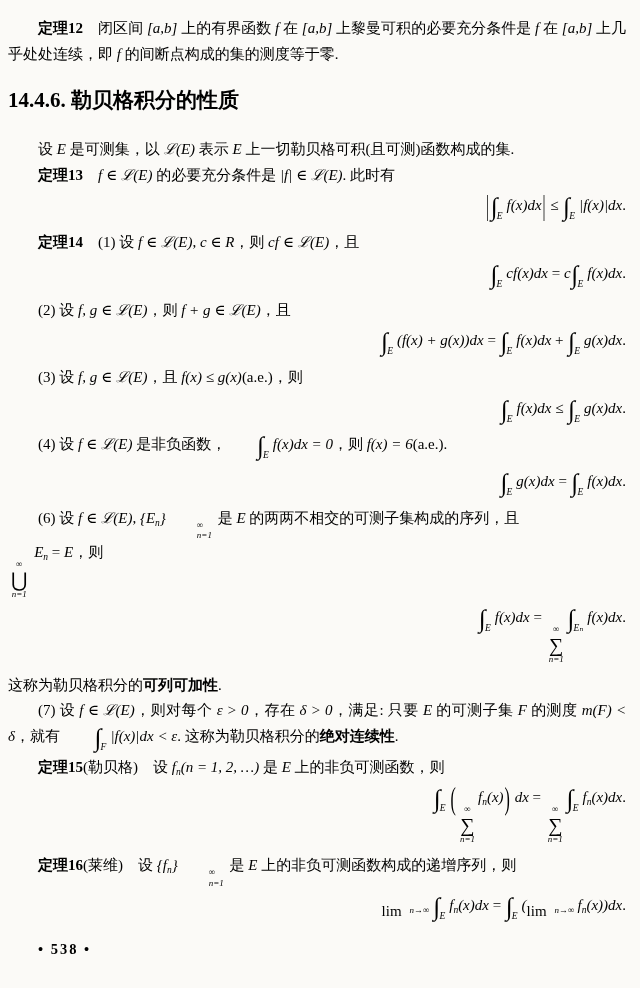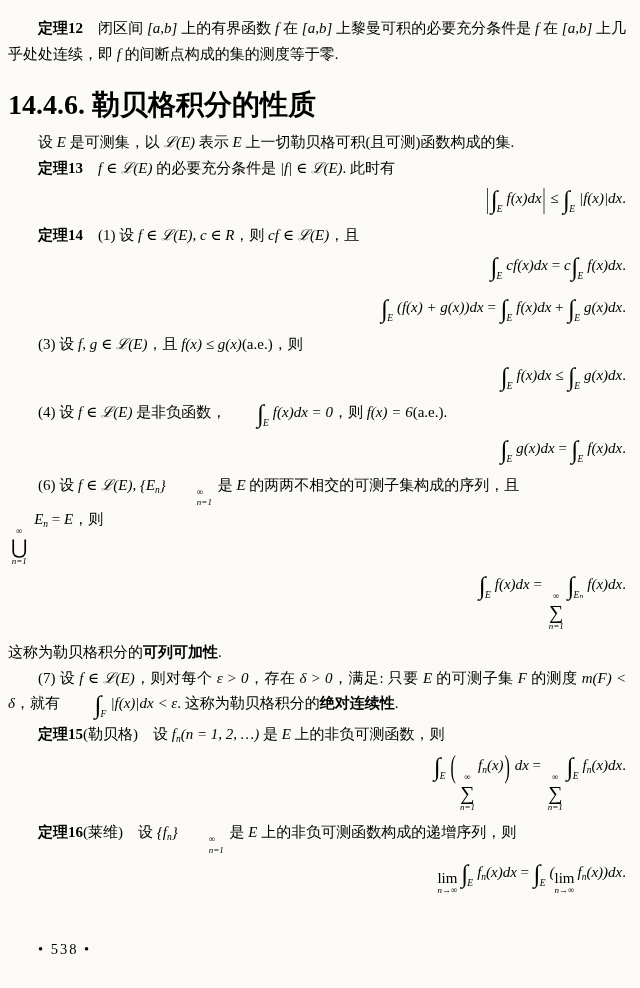--- a/index.html
+++ b/index.html
@@ -7,53 +7,54 @@
     width:640px;height:988px;position:relative;margin:0 auto;
     background:#fbfaf7;color:#000000;box-sizing:border-box;
     padding:16px 14px 0 8px;overflow:hidden;
     font-family:"Liberation Serif","DejaVu Serif",serif;
     font-size:15px;line-height:1.7;
   }
   .blk{margin:0;}
   .p{text-align:justify;}
   .ind{text-indent:2em;}
   .h{
-    font-size:28px;font-weight:bold;line-height:1.25;
-    margin:20px 0 8px 0;text-indent:0;
+    font-size:21px;font-weight:bold;line-height:1.25;
+    margin:20px 0 24px 0;text-indent:0;
   }
   .f{text-align:right;line-height:1.15;padding:6px 0 8px 0;white-space:nowrap;}
   .bold{font-weight:bold;}
   .math{font-style:italic;}
   .msub{font-size:9.5px;font-style:italic;vertical-align:-3px;}
   .int{display:inline-block;white-space:nowrap;margin:0 1px;}
   .intglyph{font-size:25px;font-style:normal;vertical-align:-5px;line-height:1;}
   .intsub{font-size:9.5px;font-style:italic;vertical-align:-9px;margin-left:-1px;margin-right:3px;}
   .bigop{display:inline-flex;flex-direction:column;align-items:center;vertical-align:-10px;line-height:1;margin:0 3px;}
   .opchar{font-size:20px;line-height:1;}
   .oplim{font-size:9px;font-style:italic;line-height:1.1;}
-  .limop{display:inline-flex;flex-direction:column;align-items:center;vertical-align:-6px;line-height:1;margin-right:3px;}
+  .limop{display:inline-flex;flex-direction:row;align-items:center;vertical-align:-6px;line-height:1;margin-right:3px;gap:8px;}
   .limword{font-size:15px;line-height:1;}
   .supsub{display:inline-flex;flex-direction:column;align-items:flex-start;line-height:1;vertical-align:-5px;margin-left:1px;margin-right:2px;}
   .ssrow{font-size:9px;font-style:italic;line-height:1.15;}
   .tallbar{display:inline-block;transform:scaleY(1.9);font-size:15px;font-style:normal;margin:0 1px;vertical-align:-1px;}
   .bigp{display:inline-block;transform:scaleY(2.0);font-size:16px;font-style:normal;margin:0 1px;vertical-align:-2px;}
-  .pagenum{position:absolute;left:38px;bottom:26px;font-size:14.5px;letter-spacing:2px;}
+  .pagenum{position:absolute;left:38px;bottom:26px;font-size:14.5px;letter-spacing:2px;font-weight:bold;}
 </style>
 </head>
 <body>
 
 <div class="page">
   <div class="content">
       <div class="blk p ind"><span class="bold">定理12</span><span class="r">　闭区间 </span><span class="math">[a,b]</span><span class="r"> 上的有界函数 </span><span class="math">f</span><span class="r"> 在 </span><span class="math">[a,b]</span><span class="r"> 上黎曼可积的必要充分条件是 </span><span class="math">f</span><span class="r"> 在 </span><span class="math">[a,b]</span><span class="r"> 上几乎处处连续，即 </span><span class="math">f</span><span class="r"> 的间断点构成的集的测度等于零.</span></div>
       <div class="blk h"><span class="r">14.4.6. 勒贝格积分的性质</span></div>
       <div class="blk p ind"><span class="r">设 </span><span class="math">E</span><span class="r"> 是可测集，以 </span><span class="math">ℒ(E)</span><span class="r"> 表示 </span><span class="math">E</span><span class="r"> 上一切勒贝格可积(且可测)函数构成的集.</span></div>
       <div class="blk p ind"><span class="bold">定理13</span><span class="r">　</span><span class="math">f ∈ ℒ(E)</span><span class="r"> 的必要充分条件是 </span><span class="math">|f| ∈ ℒ(E)</span><span class="r">. 此时有</span></div>
       <div class="blk f"><span class="tallbar">|</span><span class="int"><span class="intglyph">∫</span><span class="intsub">E</span></span><span class="math">f(x)dx</span><span class="tallbar">|</span><span class="r"> ≤ </span><span class="int"><span class="intglyph">∫</span><span class="intsub">E</span></span><span class="math">|f(x)|dx</span><span class="r">.</span></div>
       <div class="blk p ind"><span class="bold">定理14</span><span class="r">　(1) 设 </span><span class="math">f ∈ ℒ(E)</span><span class="r">, </span><span class="math">c ∈ R</span><span class="r">，则 </span><span class="math">cf ∈ ℒ(E)</span><span class="r">，且</span></div>
       <div class="blk f"><span class="int"><span class="intglyph">∫</span><span class="intsub">E</span></span><span class="math">cf(x)dx</span><span class="r"> = </span><span class="math">c</span><span class="int"><span class="intglyph">∫</span><span class="intsub">E</span></span><span class="math">f(x)dx</span><span class="r">.</span></div>
+      <div class="blk p ind"><span class="r">(2) 设 </span><span class="math">f, g ∈ ℒ(E)</span><span class="r">，则 </span><span class="math">f + g ∈ ℒ(E)</span><span class="r">，且</span></div>
       <div class="blk f"><span class="int"><span class="intglyph">∫</span><span class="intsub">E</span></span><span class="math">(f(x) + g(x))dx</span><span class="r"> = </span><span class="int"><span class="intglyph">∫</span><span class="intsub">E</span></span><span class="math">f(x)dx</span><span class="r"> + </span><span class="int"><span class="intglyph">∫</span><span class="intsub">E</span></span><span class="math">g(x)dx</span><span class="r">.</span></div>
       <div class="blk p ind"><span class="r">(3) 设 </span><span class="math">f, g ∈ ℒ(E)</span><span class="r">，且 </span><span class="math">f(x) ≤ g(x)</span><span class="r">(a.e.)，则</span></div>
       <div class="blk f"><span class="int"><span class="intglyph">∫</span><span class="intsub">E</span></span><span class="math">f(x)dx</span><span class="r"> ≤ </span><span class="int"><span class="intglyph">∫</span><span class="intsub">E</span></span><span class="math">g(x)dx</span><span class="r">.</span></div>
       <div class="blk p ind"><span class="r">(4) 设 </span><span class="math">f ∈ ℒ(E)</span><span class="r"> 是非负函数，</span><span class="int"><span class="intglyph">∫</span><span class="intsub">E</span></span><span class="math">f(x)dx = 0</span><span class="r">，则 </span><span class="math">f(x) = 6</span><span class="r">(a.e.).</span></div>
       <div class="blk f"><span class="int"><span class="intglyph">∫</span><span class="intsub">E</span></span><span class="math">g(x)dx</span><span class="r"> = </span><span class="int"><span class="intglyph">∫</span><span class="intsub">E</span></span><span class="math">f(x)dx</span><span class="r">.</span></div>
       <div class="blk p ind"><span class="r">(6) 设 </span><span class="math">f ∈ ℒ(E)</span><span class="r">, </span><span class="math">{E</span><span class="msub">n</span><span class="math">}</span><span class="supsub">
           <span class="ssrow">∞</span>
           <span class="ssrow">n=1</span>
         </span><span class="r"> 是 </span><span class="math">E</span><span class="r"> 的两两不相交的可测子集构成的序列，且</span></div>
       <div class="blk p"><span class="bigop">

